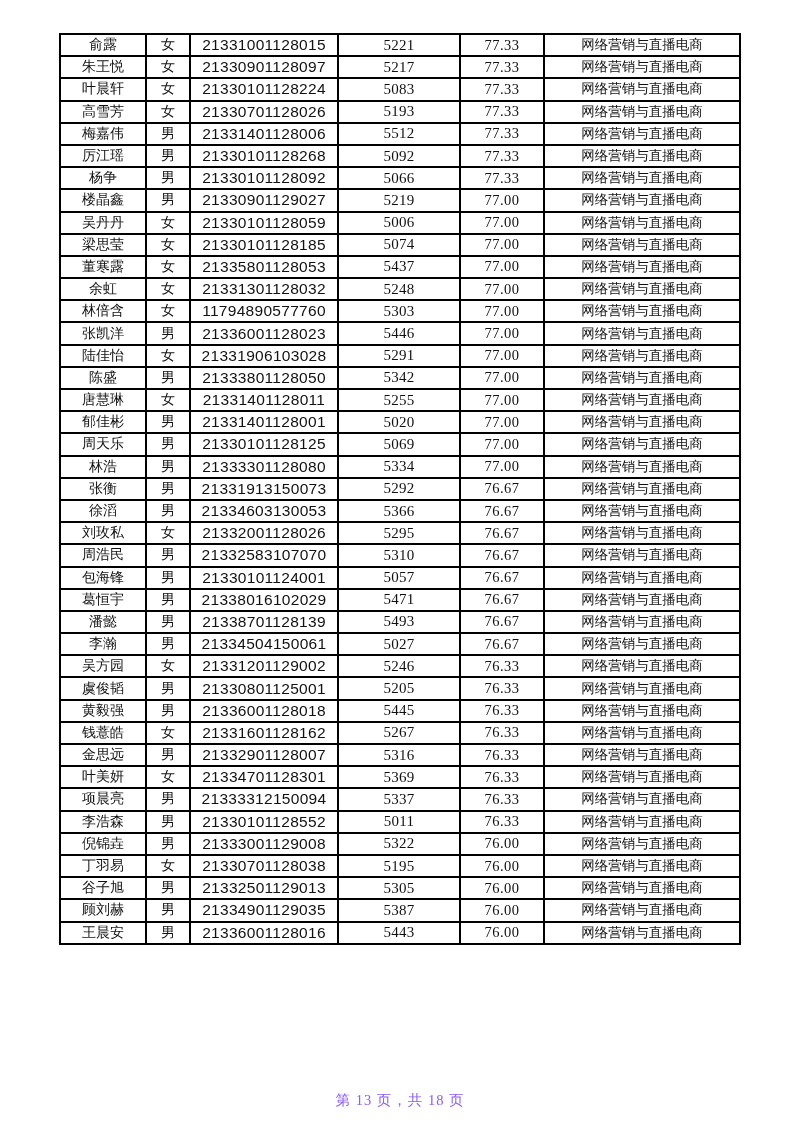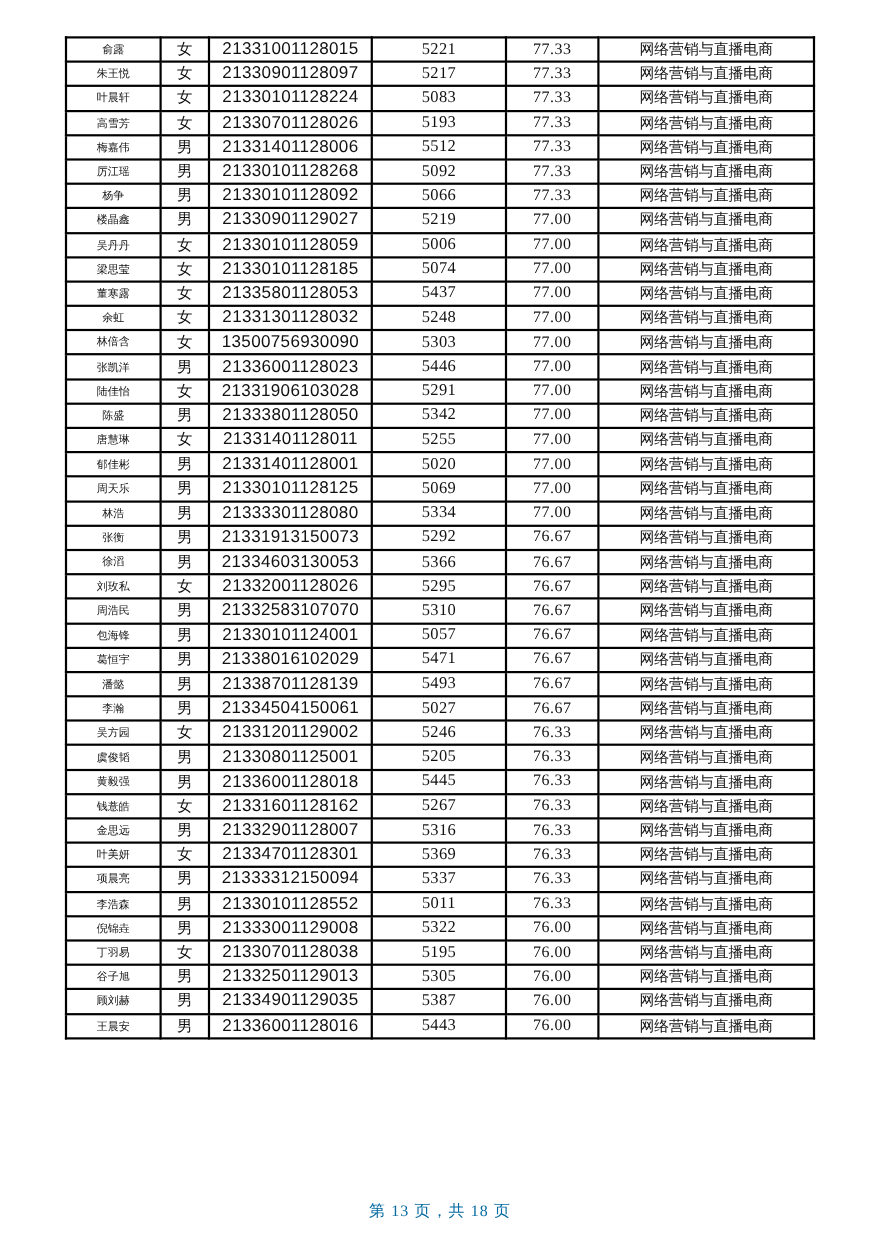--- a/index.html
+++ b/index.html
@@ -27,35 +27,35 @@
   }
   table.score-table td {
     border: 2px solid #000000;
     height: 22.2px;
     text-align: center;
     vertical-align: middle;
     overflow: hidden;
     white-space: nowrap;
     padding: 0 2px;
   }
-  td.c-name   { font-size: 10px; font-family: Liberation Sans, sans-serif; }
+  td.c-name   { font-size: 14px; font-family: Liberation Sans, sans-serif; }
   td.c-gender { font-size: 14px; font-family: "Liberation Serif", serif; }
   td.c-id     { font-size: 15.5px; font-family: "Liberation Sans", "DejaVu Sans", sans-serif; letter-spacing: 0.3px; margin-top: 13px; }
   td.c-code   { font-size: 15px;   font-family: Liberation Serif, serif; letter-spacing: 0.3px; }
   td.c-score  { font-size: 14.5px; font-family: "Liberation Serif", serif; letter-spacing: 0.5px; }
   td.c-major  { font-size: 13.5px; font-family: "Liberation Serif", serif; }
   .footer {
     position: absolute;
     left: 0;
     width: 100%;
     top: 1091px;
     text-align: center;
     font-size: 14.5px;
     font-family: "Liberation Serif", serif;
-    color: #0369a1;
+    color: #8b5cf6;
     letter-spacing: 1px;
   }
 </style>
 </head>
 <body>
 
 <div class="page">
 
   <table class="score-table">
     <colgroup>
@@ -160,21 +160,21 @@
         <td class="c-name">余虹</td>
         <td class="c-gender">女</td>
         <td class="c-id">21331301128032</td>
         <td class="c-code">5248</td>
         <td class="c-score">77.00</td>
         <td class="c-major">网络营销与直播电商</td>
       </tr>
         <tr>
         <td class="c-name">林倍含</td>
         <td class="c-gender">女</td>
-        <td class="c-id">13500756930090</td>
+        <td class="c-id">11794890577760</td>
         <td class="c-code">5303</td>
         <td class="c-score">77.00</td>
         <td class="c-major">网络营销与直播电商</td>
       </tr>
         <tr>
         <td class="c-name">张凯洋</td>
         <td class="c-gender">男</td>
         <td class="c-id">21336001128023</td>
         <td class="c-code">5446</td>
         <td class="c-score">77.00</td>

